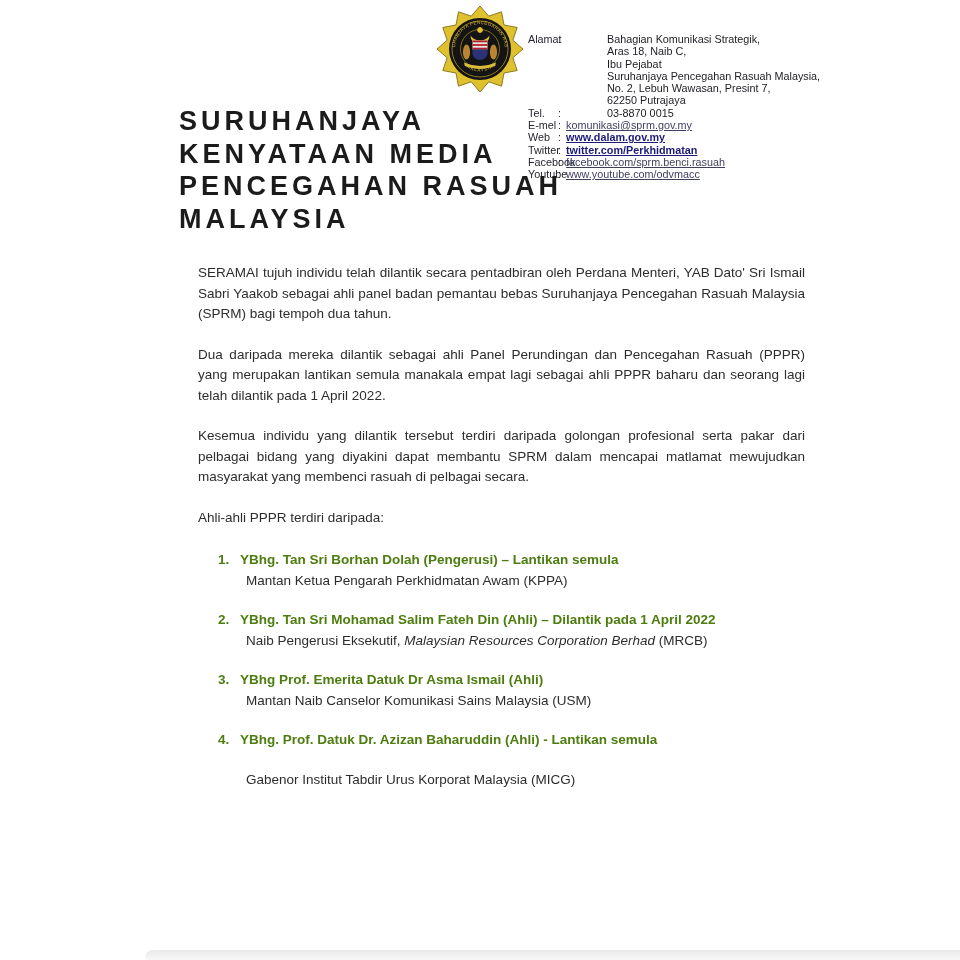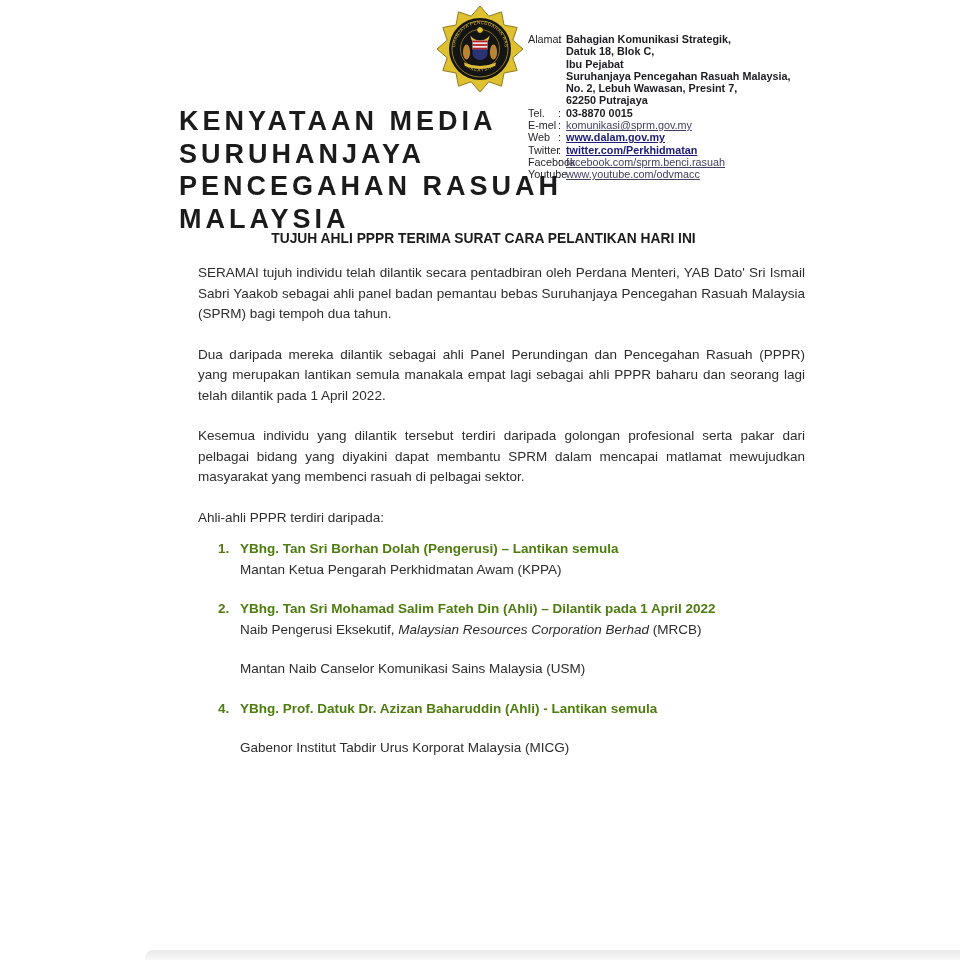--- a/index.html
+++ b/index.html
@@ -14,44 +14,44 @@
   
   .logo{position:absolute;left:436px;top:5px;width:88px;height:88px;}
 
   
   .contact{position:absolute;left:528px;top:33px;width:300px;
     font-size:10.8px;line-height:12.3px;color:#26262e;}
   .crow{display:flex;align-items:flex-start;}
   .clabel{flex:none;width:30px;}
   .ccolon{flex:none;width:6px;margin-right:2px;}
   .cvalue{flex:1;}
-  .bold{font-weight:bold;color:#1c1c22;}
+  .bold{font-weight:normal;color:#1c1c22;margin-left:41px;}
   .link{color:#3f3f60;text-decoration:underline;cursor:pointer;}
   .link.bluebold{color:#1b1b78;font-weight:bold;}
 
   
   .heading{position:absolute;left:179px;top:87px;width:440px;
     font-size:27px;font-weight:bold;letter-spacing:4px;line-height:32.5px;color:#1b1b1b;}
   .heading span{display:block;}
 
   
   .doc-title{position:absolute;left:180px;top:229px;width:607px;text-align:center;
     font-size:13.8px;font-weight:bold;color:#1b1b1b;line-height:20px;}
 
   
   .bodycol{position:absolute;left:198px;top:263px;width:607px;
     font-size:13.5px;line-height:20.5px;color:#2d2d2d;}
   .bodycol p{margin:0 0 20px 0;text-align:justify;}
-  .bodycol p.list-intro{text-align:left;margin-bottom:11px;}
+  .bodycol p.list-intro{text-align:left;margin-bottom:22px;}
 
   
   .member{margin:0 0 19px 20px;}
   .mname{font-weight:bold;color:#4d7c0f;}
   .mnum{display:inline-block;width:22px;}
-  .mdesc{margin-left:22px;}
+  .mdesc{margin-left:28px;}
   .mdesc i{font-style:italic;}
 
   
   .page-edge{position:absolute;left:145px;top:950px;width:815px;height:10px;
     background:linear-gradient(#e9e9e9,#f8f8f8);border-top-left-radius:8px;}
 </style>
 </head>
 <body>
 
 <div class="page">
@@ -89,21 +89,21 @@
       <path d="M28,57.5 q16,7 32,0 l-0.8,3.6 q-15.2,6 -30.4,0 z" fill="#ddbc3a"></path>
     </g>
   </svg>
 
   <div class="contact">
     <div class="crow">
       <span class="clabel">Alamat</span>
       <span class="ccolon">:</span>
       <span class="cvalue bold">
         <span style="display:block">Bahagian Komunikasi Strategik,</span>
-        <span style="display:block">Datuk 18, Blok C,</span>
+        <span style="display:block">Aras 18, Naib C,</span>
         <span style="display:block">Ibu Pejabat</span>
         <span style="display:block">Suruhanjaya Pencegahan Rasuah Malaysia,</span>
         <span style="display:block">No. 2, Lebuh Wawasan, Presint 7,</span>
         <span style="display:block">62250 Putrajaya</span>
       </span>
     </div>
     <div class="crow">
       <span class="clabel">Tel.</span>
       <span class="ccolon">:</span>
       <span class="cvalue bold">03-8870 0015</span>
@@ -129,32 +129,31 @@
       <a class="cvalue link">facebook.com/sprm.benci.rasuah</a>
     </div>
     <div class="crow">
       <span class="clabel">Youtube</span>
       <span class="ccolon">:</span>
       <a class="cvalue link">www.youtube.com/odvmacc</a>
     </div>
   </div>
 
   <h1 class="heading">
+    <span>SURUHANJAYA</span>
     <span>KENYATAAN MEDIA</span>
-    <span>SURUHANJAYA</span>
     <span>PENCEGAHAN RASUAH</span>
     <span>MALAYSIA</span>
   </h1>
 
-  <div class="doc-title">TUJUH AHLI PPPR TERIMA SURAT CARA PELANTIKAN HARI INI</div>
 
   <div class="bodycol">
     <p>SERAMAI tujuh individu telah dilantik secara pentadbiran oleh Perdana Menteri, YAB Dato' Sri Ismail Sabri Yaakob sebagai ahli panel badan pemantau bebas Suruhanjaya Pencegahan Rasuah Malaysia (SPRM) bagi tempoh dua tahun.</p>
     <p>Dua daripada mereka dilantik sebagai ahli Panel Perundingan dan Pencegahan Rasuah (PPPR) yang merupakan lantikan semula manakala empat lagi sebagai ahli PPPR baharu dan seorang lagi telah dilantik pada 1 April 2022.</p>
-    <p>Kesemua individu yang dilantik tersebut terdiri daripada golongan profesional serta pakar dari pelbagai bidang yang diyakini dapat membantu SPRM dalam mencapai matlamat mewujudkan masyarakat yang membenci rasuah di pelbagai sektor.</p>
+    <p>Kesemua individu yang dilantik tersebut terdiri daripada golongan profesional serta pakar dari pelbagai bidang yang diyakini dapat membantu SPRM dalam mencapai matlamat mewujudkan masyarakat yang membenci rasuah di pelbagai secara.</p>
     <p class="list-intro">Ahli-ahli PPPR terdiri daripada:</p>
 
     <div class="member">
       <div class="mname">
         <span class="mnum">1.</span><span>YBhg. Tan Sri Borhan Dolah (Pengerusi) – Lantikan semula</span>
       </div>
       <div class="mdesc">
         <span>Mantan Ketua Pengarah Perkhidmatan Awam (KPPA)</span><i></i><span></span>
       </div>
     </div>
@@ -162,20 +161,23 @@
     <div class="member">
       <div class="mname">
         <span class="mnum">2.</span><span>YBhg. Tan Sri Mohamad Salim Fateh Din (Ahli) – Dilantik pada 1 April 2022</span>
       </div>
       <div class="mdesc">
         <span>Naib Pengerusi Eksekutif, </span><i>Malaysian Resources Corporation Berhad</i><span> (MRCB)</span>
       </div>
     </div>
 
     <div class="member">
+      <div class="mname">
+        <span class="mnum">3.</span><span>YBhg Prof. Emerita Datuk Dr Asma Ismail (Ahli)</span>
+      </div>
       <div class="mdesc">
         <span>Mantan Naib Canselor Komunikasi Sains Malaysia (USM)</span><i></i><span></span>
       </div>
     </div>
 
     <div class="member">
       <div class="mname">
         <span class="mnum">4.</span><span>YBhg. Prof. Datuk Dr. Azizan Baharuddin (Ahli) - Lantikan semula</span>
       </div>
     </div>

